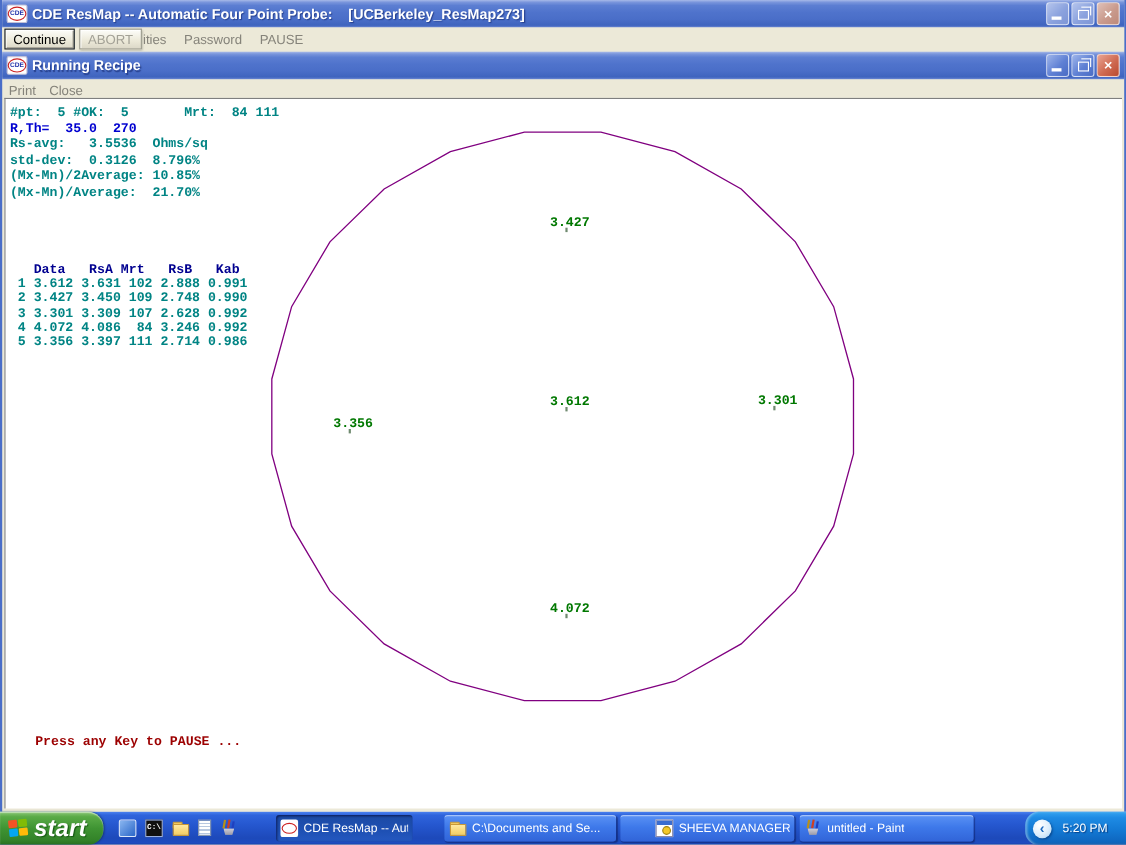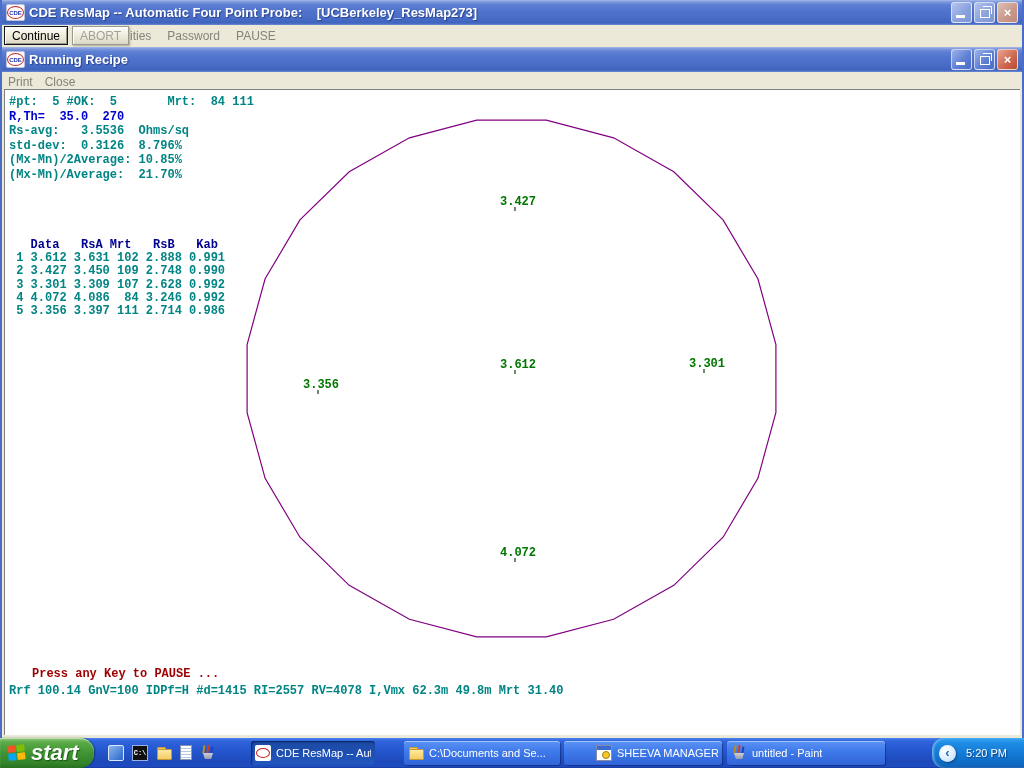--- a/index.html
+++ b/index.html
@@ -215,21 +215,20 @@
       </div>
     <div class="dtable">
         <div class="tline c-navy">   Data   RsA Mrt   RsB   Kab</div>
         <div class="tline c-teal"> 1 3.612 3.631 102 2.888 0.991</div>
         <div class="tline c-teal"> 2 3.427 3.450 109 2.748 0.990</div>
         <div class="tline c-teal"> 3 3.301 3.309 107 2.628 0.992</div>
         <div class="tline c-teal"> 4 4.072 4.086  84 3.246 0.992</div>
         <div class="tline c-teal"> 5 3.356 3.397 111 2.714 0.986</div>
       </div>
     <div class="tline c-maroon status-pause">Press any Key to PAUSE ...</div>
-    <div class="tline c-teal status-info">Rrf 100.14 GnV=100 IDPf=H #d=1415 RI=2557 RV=4078 I,Vmx 62.3m 49.8m Mrt 31.40</div>
   </div>
 </div>
 
 <div class="taskbar">
   <div class="startbtn">
     <span class="winflag">
       <b class="wf-r"></b>
         <b class="wf-g"></b>
         <b class="wf-b"></b>
         <b class="wf-y"></b>

